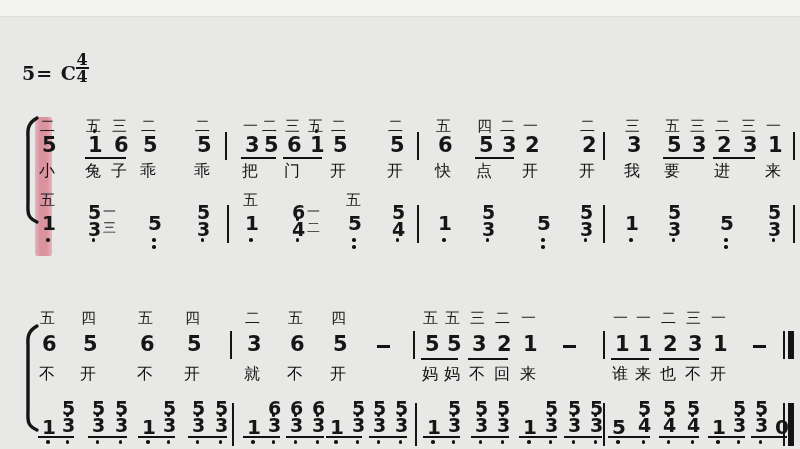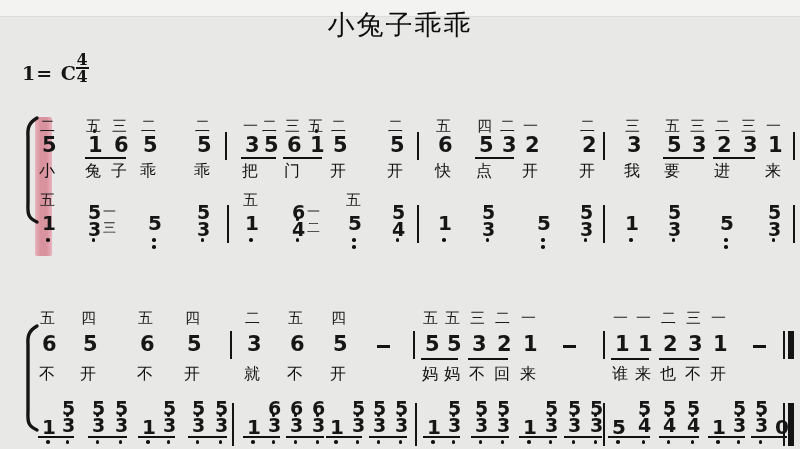--- a/index.html
+++ b/index.html
@@ -31,22 +31,21 @@
 </head>
 <body>
 
 <div id="frame">
   <div id="topband"></div>
   <div class="hl" id="hl" style="left: 34.5px; top: 117px; width: 17px; height: 139px;"></div>
   <svg class="braces" id="braces" width="800" height="449" viewBox="0 0 800 449">
       <path d="M 37 118 C 28 123, 27.5 129, 28 137 L 28 203 C 27.5 214, 28 218, 37 222" stroke="#151515" stroke-width="3.4" fill="none" stroke-linecap="round"></path>
       <path d="M 37 326 C 28 331, 27.5 337, 28 345 L 28 411 C 27.5 422, 28 426, 37 430" stroke="#151515" stroke-width="3.4" fill="none" stroke-linecap="round"></path>
     </svg>
-  <div class="title">小兔子乖乖</div>
-  <div class="keysig">1= C</div>
+  <div class="keysig">5= C</div>
   <div class="meter">
     <span class="m4">4</span>
     <span class="fl"></span>
     <span class="m4">4</span>
   </div>
   <div id="score">
       <span class="note" style="left: 42px; top: 135px;">5</span>
       <span class="cn" style="left: 40px; top: 118px;">二</span>
       <span class="lyr" style="left: 39px; top: 163px;">小</span>
       <span class="note" style="left: 88px; top: 135px;">1</span>

